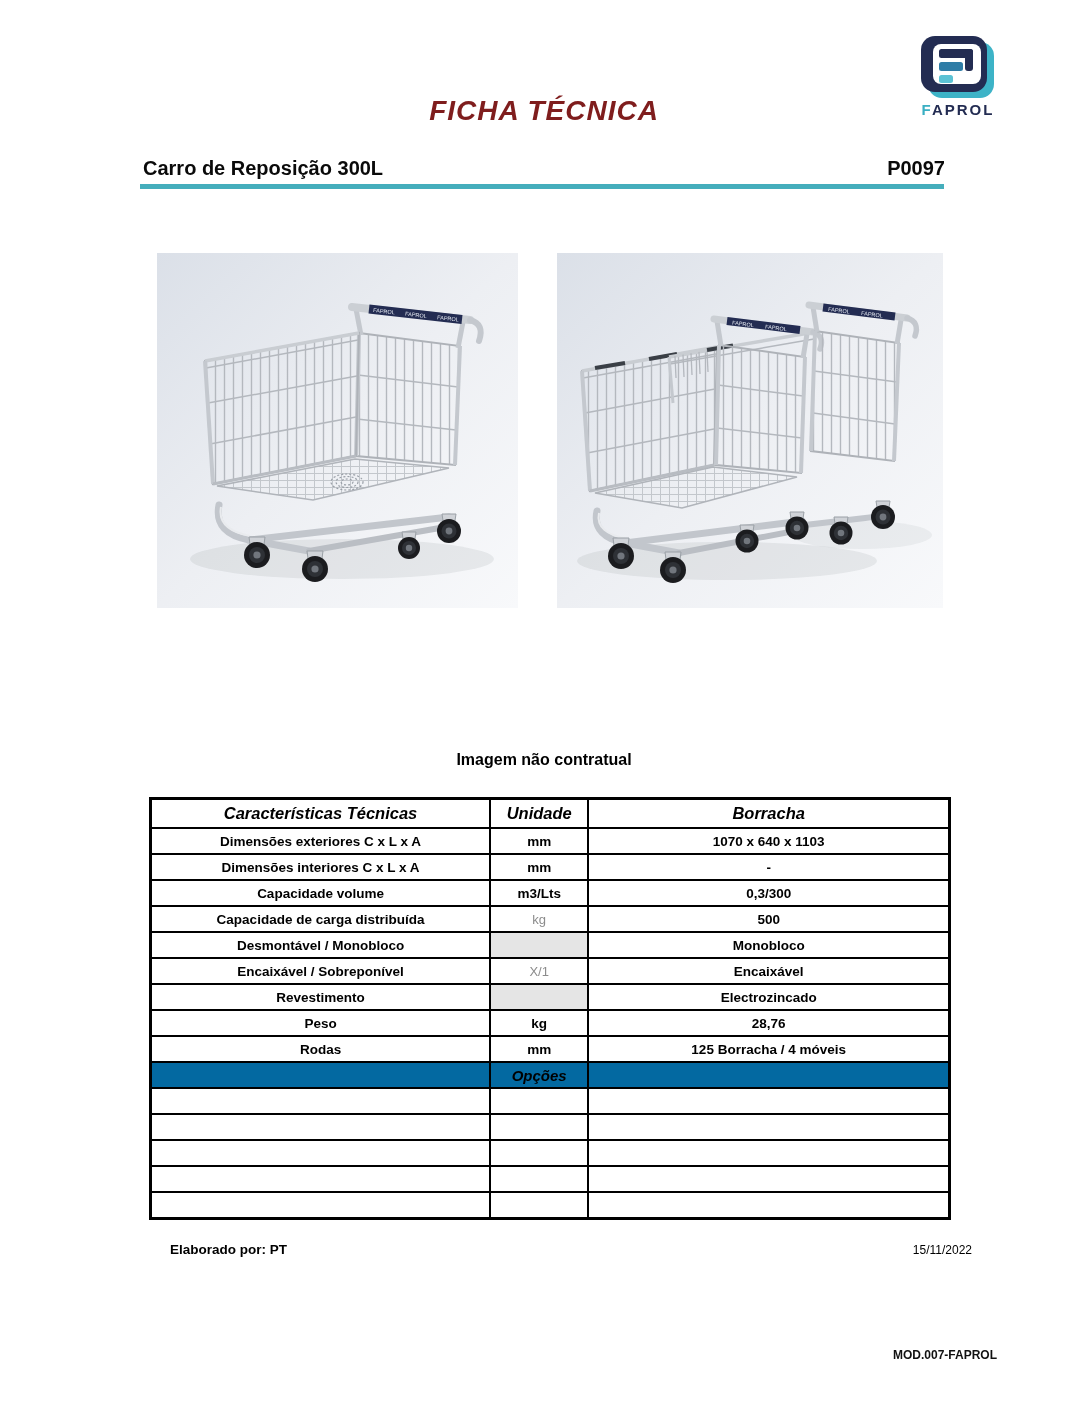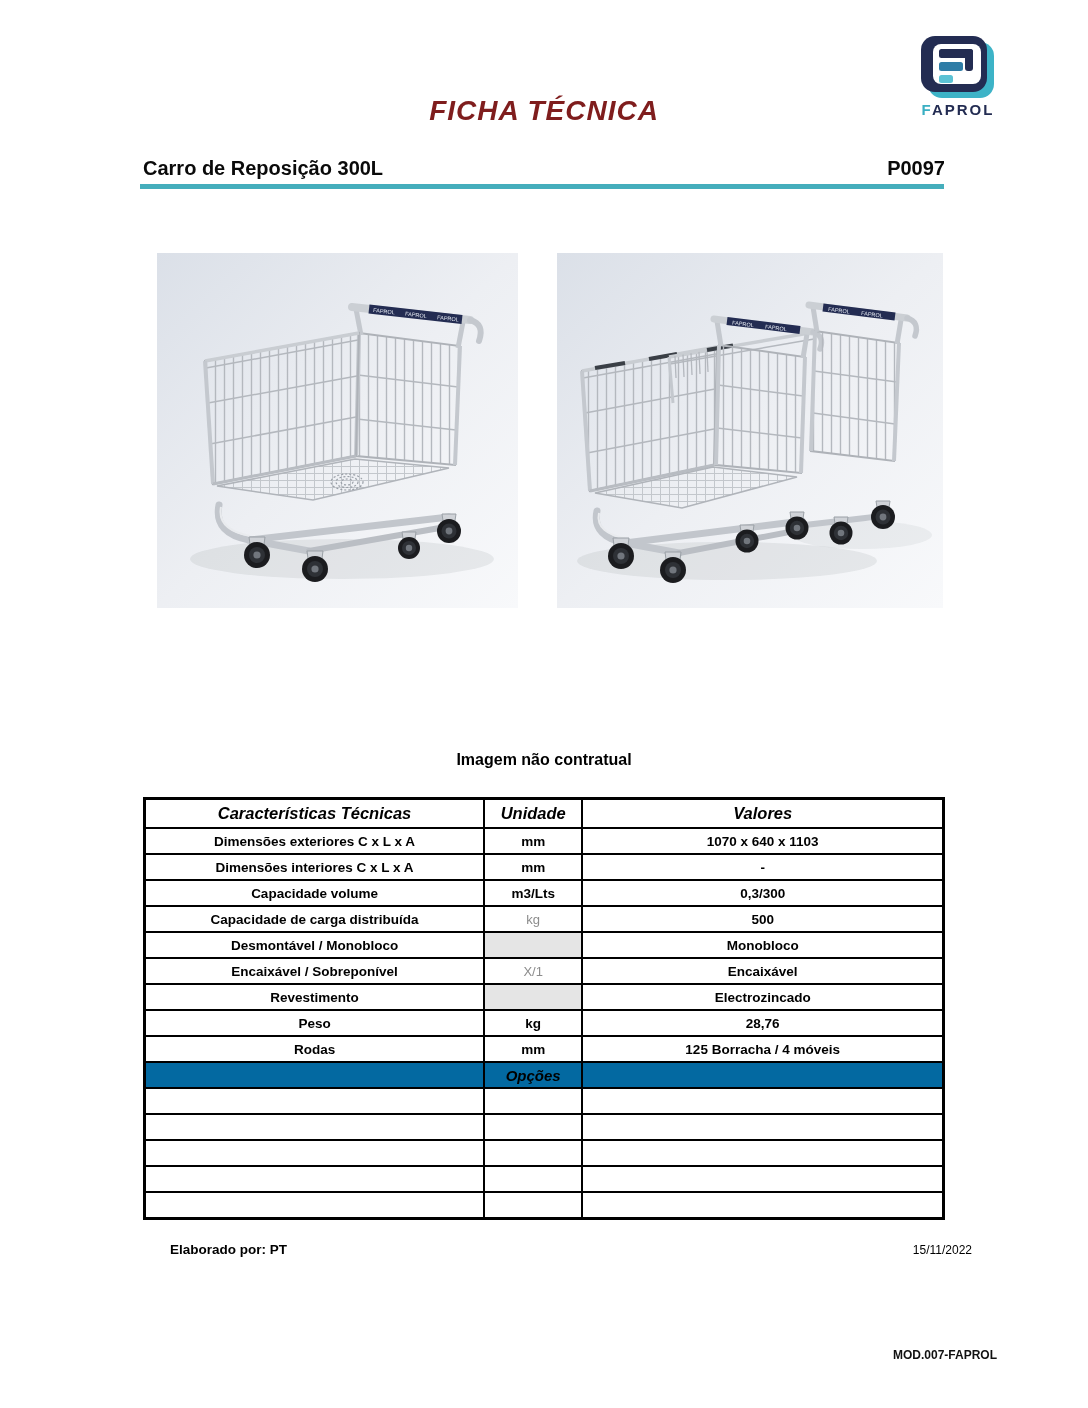--- a/index.html
+++ b/index.html
@@ -23,21 +23,21 @@
 
   
   .img-left{position:absolute;left:157px;top:253px;width:361px;height:355px;}
   .img-right{position:absolute;left:557px;top:253px;width:386px;height:355px;}
   .img-left svg,.img-right svg{display:block;}
 
   .caption{position:absolute;left:143px;top:751px;width:802px;text-align:center;
            font-size:16px;font-weight:bold;color:#000;}
 
   
-  .spec-table{position:absolute;left:143px;top:797px;width:802px;border-collapse:collapse;
+  .spec-table{position:absolute;left:149px;top:797px;width:802px;border-collapse:collapse;
               table-layout:fixed;border:3px solid #000;}
   .spec-table th,.spec-table td{border:2px solid #000;text-align:center;vertical-align:middle;
               padding:0 4px;overflow:hidden;white-space:nowrap;}
   .spec-table th{font-style:italic;font-size:16.5px;font-weight:bold;height:27px;color:#000;}
   .spec-table td{font-size:13.5px;font-weight:bold;height:24px;color:#000;}
   .spec-table td.muted{color:#8c8c8c;font-weight:normal;font-size:13px;}
   .spec-table td.gray{background:#e5e5e5;}
   .options-row td{background:#0369a1;}
   .options-row td.options-label{font-style:italic;font-size:15px;font-weight:bold;}
 
@@ -269,21 +269,21 @@
   <table class="spec-table">
     <colgroup>
         <col style="width:42.5%">
         <col style="width:12.3%">
         <col style="width:45.2%">
       </colgroup>
     <tbody>
         <tr>
       <th>Características Técnicas</th>
       <th>Unidade</th>
-      <th>Valores</th>
+      <th>Borracha</th>
     </tr>
     <tr>
       <td>Dimensões exteriores C x L x A</td>
       <td>mm</td>
       <td>1070 x 640 x 1103</td>
     </tr>
     <tr>
       <td>Dimensões interiores C x L x A</td>
       <td>mm</td>
       <td>-</td>

